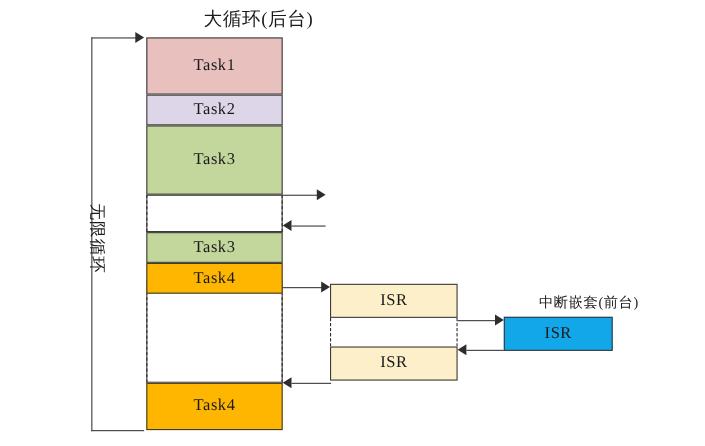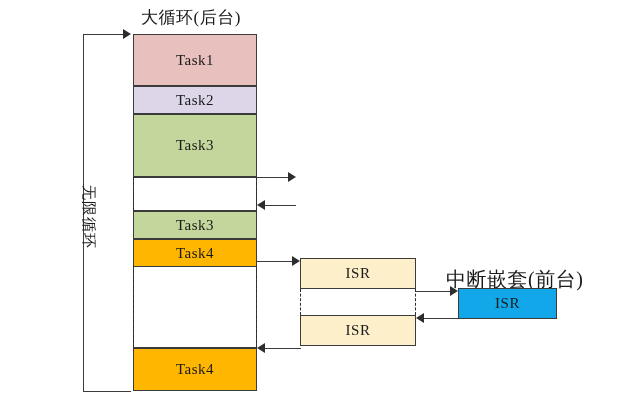--- a/index.html
+++ b/index.html
@@ -25,20 +25,21 @@
     font-size: 15px;
     color: #1a1a1a;
     letter-spacing: 0.5px;
   }
   .label {
     position: absolute;
     font-size: 15px;
     color: #1a1a1a;
     white-space: nowrap;
     letter-spacing: 0.5px;
+    margin-left: 44px;
   }
   .vlabel {
     position: absolute;
     font-size: 15px;
     color: #1a1a1a;
     white-space: nowrap;
     transform-origin: 0 0;
     transform: rotate(90deg);
     letter-spacing: 1px;
   }
@@ -138,21 +139,21 @@
   <div class="dash-v" style="left:300px; top:289px; height:26px;"></div>
   <div class="dash-v" style="left:415px; top:289px; height:26px;"></div>
 
   <div class="box" style="left:300px; top:315px; width:116px; height:31px; background:#FDEFC9;">
     <span>ISR</span>
   </div>
 
   <div class="line hline" style="left:265px; top:348px; width:36px;"></div>
   <div class="arrow-l" style="left:257px; top:343px;"></div>
 
-  <div class="label" style="left:446px; top:266px; font-size:20px;text-align:right;">中断嵌套(前台)</div>
+  <div class="label" style="left:446px; top:266px; font-size:13px;text-align:right;">中断嵌套(前台)</div>
 
   <div class="box" style="left:458px; top:288px; width:99px; height:31px; background:#12A7E8;">
     <span>ISR</span>
   </div>
 
   <div class="line hline" style="left:416px; top:291px; width:34px;"></div>
   <div class="arrow-r" style="left:450px; top:286px;"></div>
 
   <div class="line hline" style="left:424px; top:318px; width:34px;"></div>
   <div class="arrow-l" style="left:416px; top:313px;"></div>

